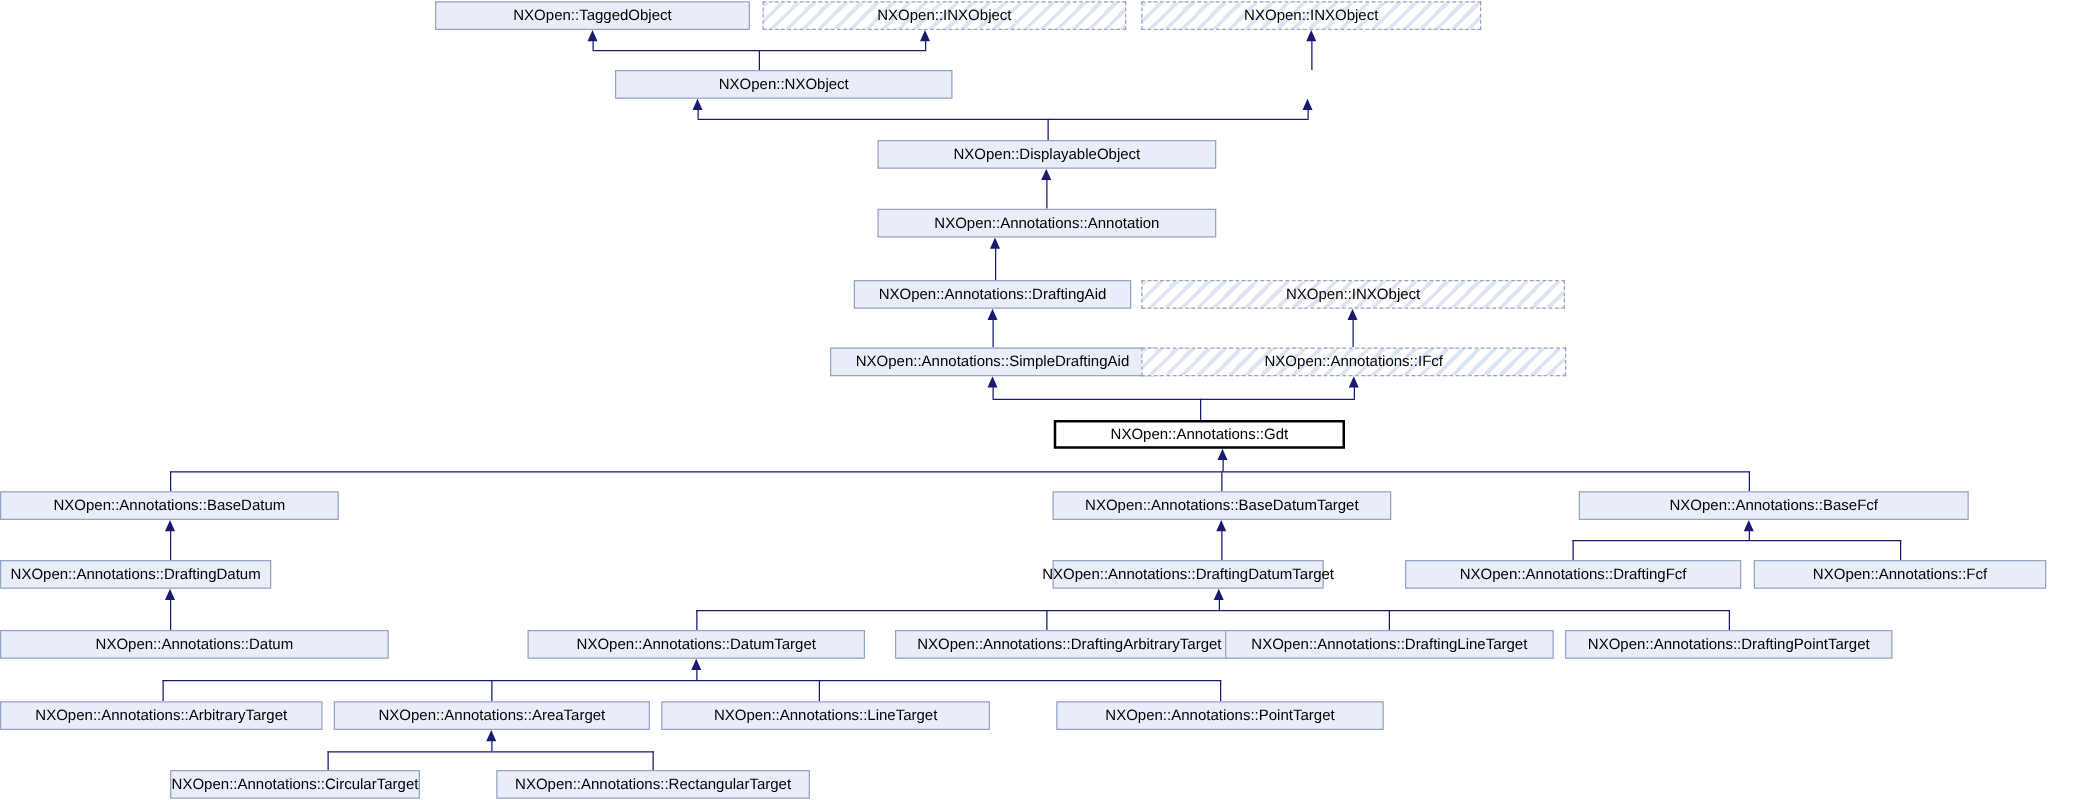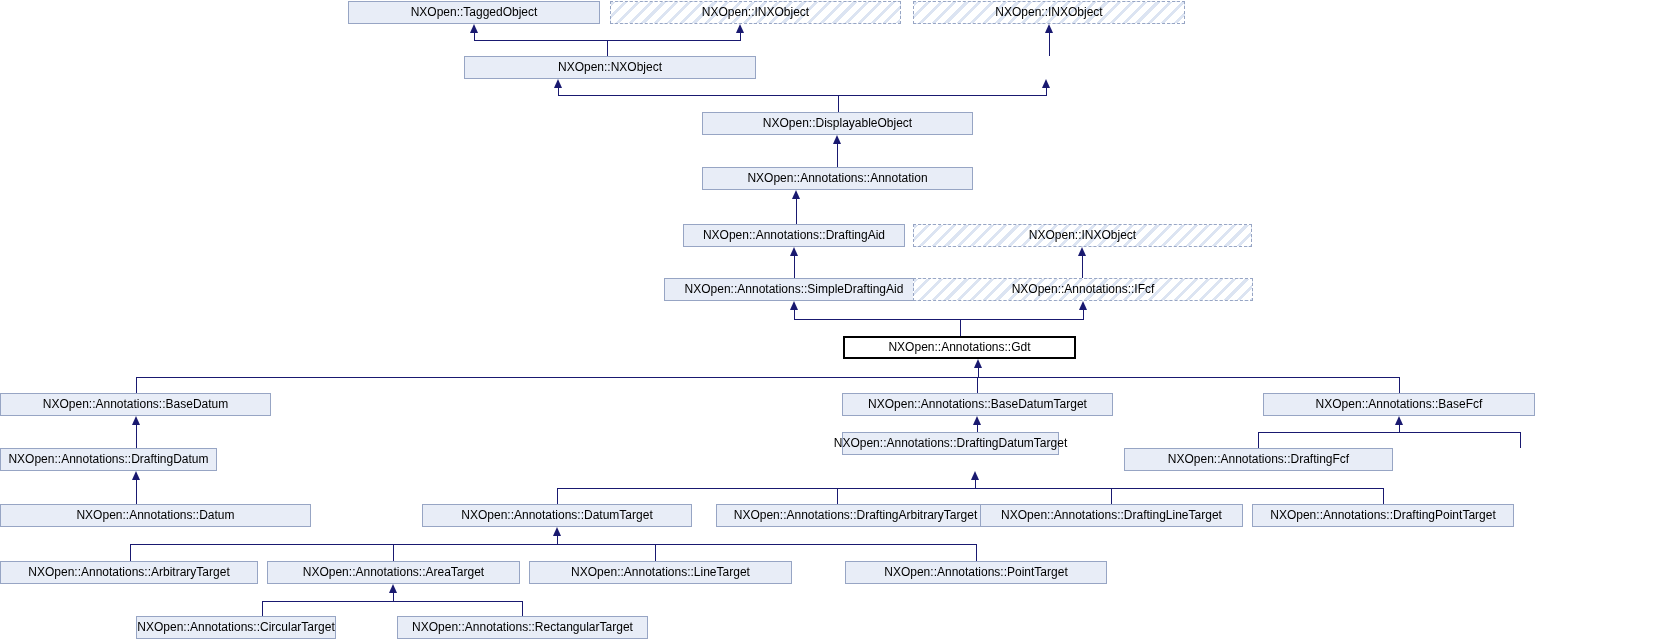--- a/index.html
+++ b/index.html
@@ -106,41 +106,42 @@
       <div class="a" style="left: 132px; top: 471px;"></div>
       <div class="a" style="left: 971px; top: 471px;"></div>
       <div class="a" style="left: 553px; top: 527px;"></div>
       <div class="a" style="left: 389px; top: 584px;"></div>
     </div>
 
   <div class="node" style="left:348px;top:1px;width:252px">NXOpen::TaggedObject</div>
   <div class="node dashed" style="left:610px;top:1px;width:291px">NXOpen::INXObject</div>
   <div class="node dashed" style="left:913px;top:1px;width:272px">NXOpen::INXObject</div>
 
-  <div class="node" style="left:464px;top:56px;width:292px">NXOpen::NXObject</div>
+  <div class="node" style="left:492px;top:56px;width:270px">NXOpen::NXObject</div>
 
   <div class="node" style="left:702px;top:112px;width:271px">NXOpen::DisplayableObject</div>
 
   <div class="node" style="left:702px;top:167px;width:271px">NXOpen::Annotations::Annotation</div>
 
   <div class="node" style="left:683px;top:224px;width:222px">NXOpen::Annotations::DraftingAid</div>
   <div class="node dashed" style="left:913px;top:224px;width:339px">NXOpen::INXObject</div>
 
   <div class="node" style="left:664px;top:278px;width:260px">NXOpen::Annotations::SimpleDraftingAid</div>
   <div class="node dashed" style="left:913px;top:278px;width:340px">NXOpen::Annotations::IFcf</div>
 
   <div class="node main" style="left:843px;top:336px;width:233px">NXOpen::Annotations::Gdt</div>
 
   <div class="node" style="left:0px;top:393px;width:271px">NXOpen::Annotations::BaseDatum</div>
   <div class="node" style="left:842px;top:393px;width:271px">NXOpen::Annotations::BaseDatumTarget</div>
-  <div class="node" style="left:1263px;top:393px;width:272px">NXOpen::Annotations::BaseFcf</div>
+  <div class="node" style="left:1263px;top:393px;width:312px">NXOpen::Annotations::BaseFcf</div>
 
   <div class="node" style="left:0px;top:448px;width:217px">NXOpen::Annotations::DraftingDatum</div>
-  <div class="node" style="left:842px;top:432px;width:217px">NXOpen::Annotations::DraftingDatumTarget</div>
+  <div class="node" style="left:842px;top:448px;width:217px">NXOpen::Annotations::DraftingDatumTarget</div>
   <div class="node" style="left:1124px;top:448px;width:269px">NXOpen::Annotations::DraftingFcf</div>
+  <div class="node" style="left:1403px;top:448px;width:234px">NXOpen::Annotations::Fcf</div>
 
   <div class="node" style="left:0px;top:504px;width:311px">NXOpen::Annotations::Datum</div>
   <div class="node" style="left:422px;top:504px;width:270px">NXOpen::Annotations::DatumTarget</div>
   <div class="node" style="left:716px;top:504px;width:279px">NXOpen::Annotations::DraftingArbitraryTarget</div>
   <div class="node" style="left:980px;top:504px;width:263px">NXOpen::Annotations::DraftingLineTarget</div>
   <div class="node" style="left:1252px;top:504px;width:262px">NXOpen::Annotations::DraftingPointTarget</div>
 
   <div class="node" style="left:0px;top:561px;width:258px">NXOpen::Annotations::ArbitraryTarget</div>
   <div class="node" style="left:267px;top:561px;width:253px">NXOpen::Annotations::AreaTarget</div>
   <div class="node" style="left:529px;top:561px;width:263px">NXOpen::Annotations::LineTarget</div>

